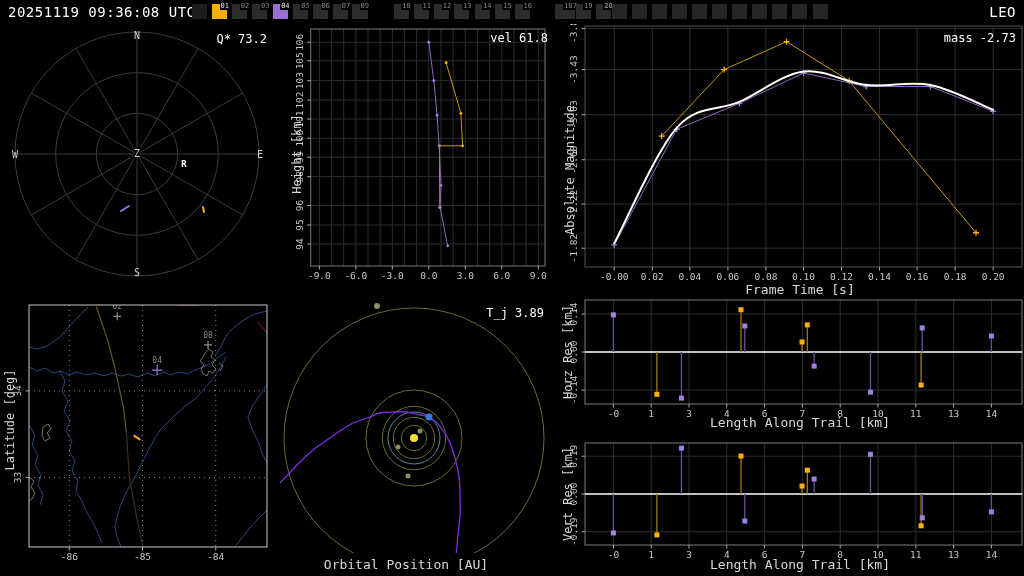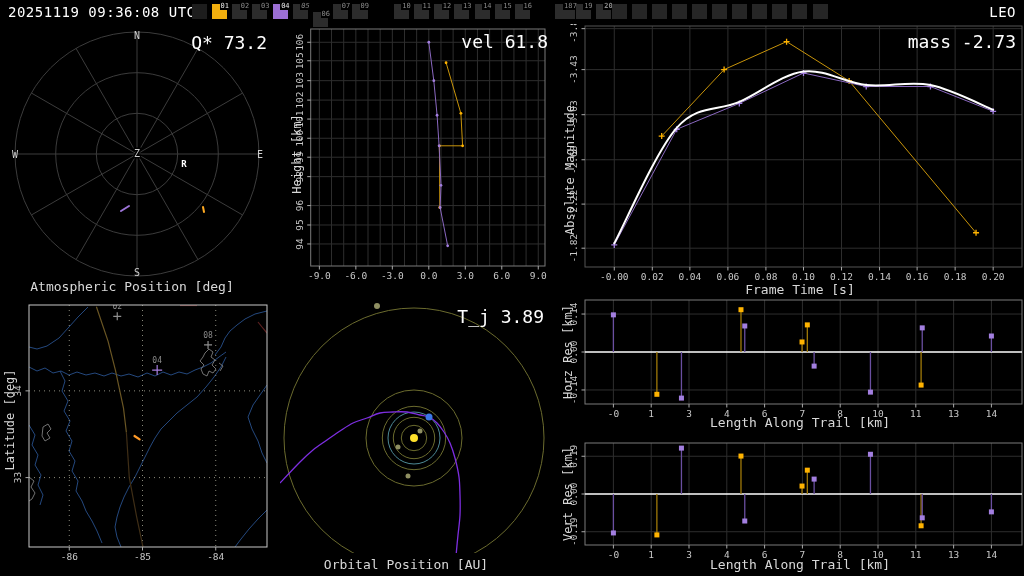--- a/index.html
+++ b/index.html
@@ -9,21 +9,21 @@
   #thumbs{position:absolute;left:0;top:0;width:1024px;height:24px;}
   .thumb{position:absolute;top:4px;width:15px;height:15px;background:#2c2c2c;}
   .thumb.blank{background:#1d1d1d;}
   .thumb.empty{background:#262626;}
   .thumb.orange{background:#f2af0e;}
   .thumb.purple{background:#9b6fd4;}
   .thumb .tl{position:absolute;top:-2px;right:-3px;font-size:7px;line-height:8px;
              background:#000;color:#8a8a8a;padding:0 1px;}
   .thumb.orange .tl,.thumb.purple .tl{color:#e8e8e8;}
   .panel{position:absolute;}
-  .ptitle{position:absolute;font-size:18px;color:#fff;white-space:nowrap;text-align:right;}
+  .ptitle{position:absolute;font-size:12px;color:#fff;white-space:nowrap;text-align:right;}
   .caption{position:absolute;font-size:13px;color:#d8d8d8;white-space:nowrap;width:100%;text-align:center;}
   .ylab{position:absolute;font-size:12px;color:#d8d8d8;white-space:nowrap;
         transform:translate(-50%,-50%) rotate(-90deg);}
   svg{position:absolute;left:0;top:0;}
 </style>
 </head>
 <body>
 
 <div id="app">
 
@@ -39,21 +39,21 @@
         </div>
         <div class="thumb " style="left: 252.4px;">
           <span class="tl">03</span>
         </div>
         <div class="thumb purple" style="left: 272.6px;">
           <span class="tl">04</span>
         </div>
         <div class="thumb " style="left: 292.8px; font-style: italic;">
           <span class="tl">05</span>
         </div>
-        <div class="thumb " style="left: 313px; margin-top: 8px;">
+        <div class="thumb " style="left: 313px;">
           <span class="tl">06</span>
         </div>
         <div class="thumb " style="left: 333.2px;">
           <span class="tl">07</span>
         </div>
         <div class="thumb " style="left: 353.4px;">
           <span class="tl">08</span>
         </div>
         <div class="thumb " style="left: 352px;">
           <span class="tl">09</span>
@@ -126,21 +126,20 @@
         <text x="137" y="15" font-size="10" font-family="DejaVu Sans Mono, monospace" fill="#cfcfcf" text-anchor="middle">N</text>
         <text x="137" y="252" font-size="10" font-family="DejaVu Sans Mono, monospace" fill="#cfcfcf" text-anchor="middle">S</text>
         <text x="260" y="134" font-size="10" font-family="DejaVu Sans Mono, monospace" fill="#cfcfcf" text-anchor="middle">E</text>
         <text x="15" y="134" font-size="10" font-family="DejaVu Sans Mono, monospace" fill="#cfcfcf" text-anchor="middle">W</text>
         <text x="137" y="133" font-size="10" font-family="DejaVu Sans Mono, monospace" fill="#cfcfcf" text-anchor="middle" paint-order="stroke" stroke="#000" stroke-width="3">Z</text>
         <text x="184" y="143" font-size="9" font-family="DejaVu Sans Mono, monospace" fill="#fff" text-anchor="middle" font-weight="bold" paint-order="stroke" stroke="#000" stroke-width="3">R</text>
         <line x1="121" y1="187" x2="129" y2="182" stroke="#9d74d8" stroke-width="2" stroke-linecap="round"></line>
         <line x1="203" y1="183" x2="204" y2="188" stroke="#ffaa22" stroke-width="2" stroke-linecap="round"></line>
       </svg>
     <div class="ptitle" style="right:23px;top:8px">Q* 73.2</div>
-    <div class="caption" style="top:255px;padding-right:26px;box-sizing:border-box">Atmospheric Position [deg]</div>
   </section>
 
   <section class="panel" style="left:290px;top:24px;width:270px;height:271px">
     <svg id="svg-trail" width="270" height="271">
         <line x1="29.3691" y1="5" x2="29.3691" y2="242" stroke="#2e2e2e" stroke-width="1"></line>
         <line x1="41.52927" y1="5" x2="41.52927" y2="242" stroke="#2e2e2e" stroke-width="1"></line>
         <line x1="53.689440000000005" y1="5" x2="53.689440000000005" y2="242" stroke="#2e2e2e" stroke-width="1"></line>
         <line x1="65.84961" y1="5" x2="65.84961" y2="242" stroke="#2e2e2e" stroke-width="1"></line>
         <line x1="78.00978" y1="5" x2="78.00978" y2="242" stroke="#2e2e2e" stroke-width="1"></line>
         <line x1="90.16995" y1="5" x2="90.16995" y2="242" stroke="#2e2e2e" stroke-width="1"></line>

